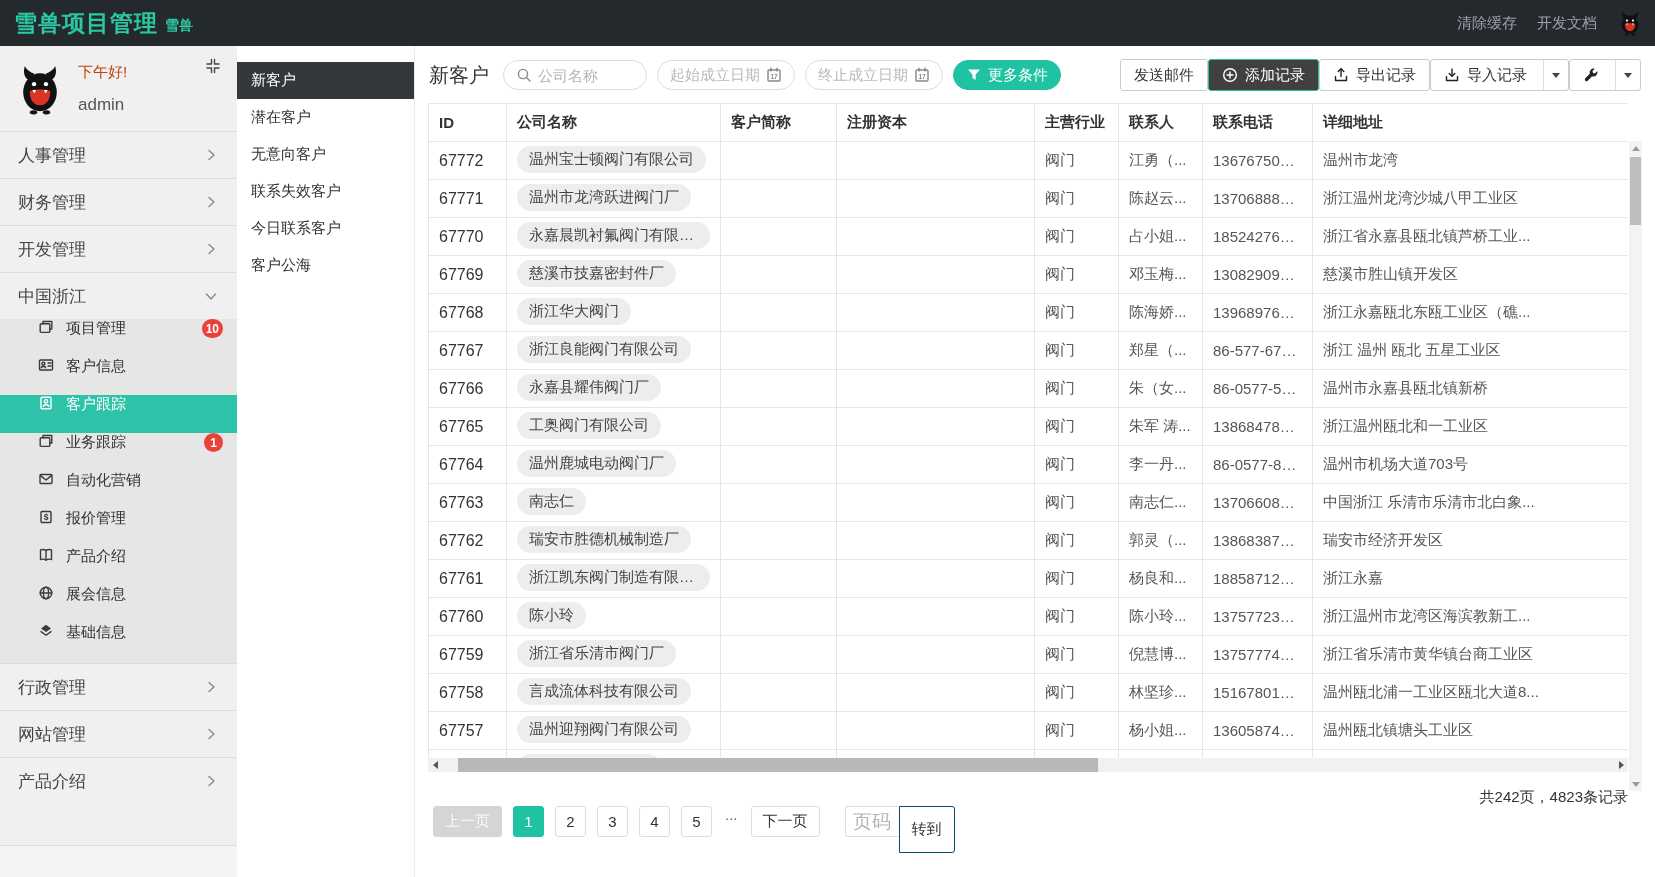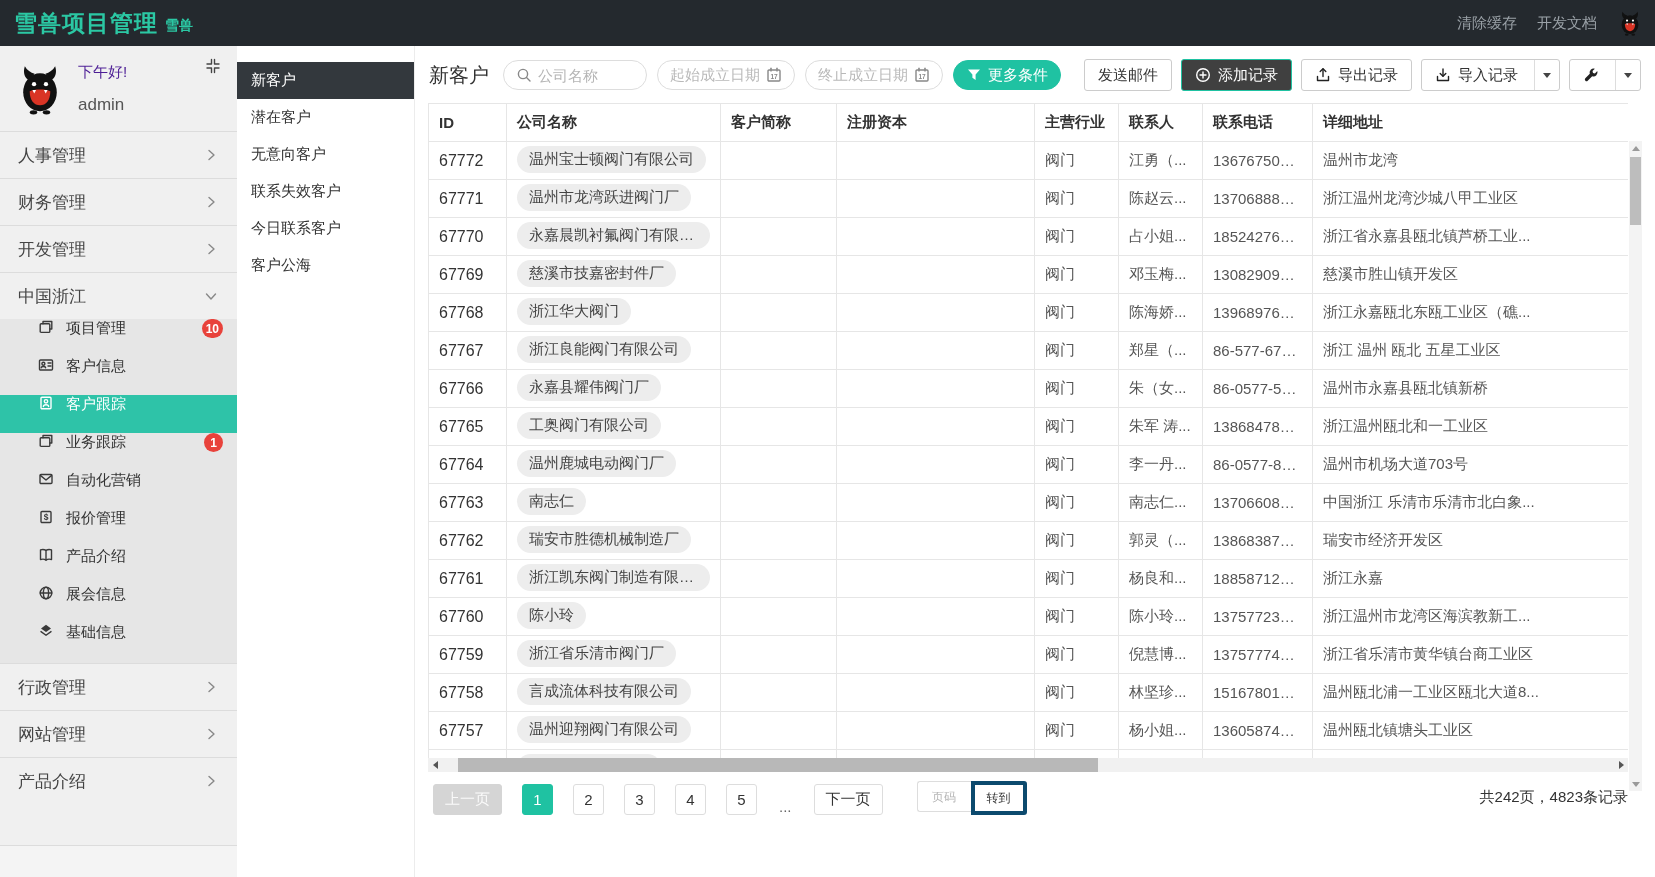--- a/index.html
+++ b/index.html
@@ -14,21 +14,21 @@
 .hlink{color:#9aa1a7;font-size:15px;cursor:pointer}
 .top-avatar{width:26px;height:26px;display:inline-flex}
 
 
 .layout{display:flex;height:831px}
 
 
 .sidebar{width:237px;background:#f0f0f0;flex-shrink:0;display:flex;flex-direction:column;overflow:hidden}
 .userbox{position:relative;padding:16px 14px;display:flex;align-items:center;gap:12px;min-height:85px}
 .avatar{width:52px;height:52px;display:inline-flex}
-.greeting{font-size:15px;color:#4c1d95;margin-bottom:13px}
+.greeting{font-size:15px;color:#c2410c;margin-bottom:13px}
 .username{font-size:17px;color:#555}
 .collapse-btn{position:absolute;top:12px;right:16px;color:#444;cursor:pointer;display:inline-flex}
 .side-group{border-top:1px solid #dcdcdc;height:47px;display:flex;align-items:center;padding:0 18px;font-size:17px;color:#444;cursor:pointer;flex-shrink:0}
 .side-group .chev{margin-left:auto;color:#888;display:inline-flex}
 .submenu{background:#e6e6e6;flex-shrink:0;padding-bottom:2px}
 .subitem{height:38px;display:flex;align-items:flex-start;padding:0 14px 0 38px;font-size:15px;color:#333;cursor:pointer}
 .subitem .sicon{width:18px;height:18px;margin-right:10px;color:#3a3a3a;display:inline-flex;flex-shrink:0}
 .subitem.active{background:#2ec3a8;color:#fff}
 .subitem.active .sicon{color:#fff}
 .badge{margin-left:auto;background:#e8423b;color:#fff;font-size:12px;font-weight:bold;min-width:19px;height:19px;border-radius:10px;display:flex;align-items:center;justify-content:center;padding:0 4px}
@@ -42,21 +42,21 @@
 
 .main{flex:1;position:relative;background:#fff}
 .toolbar{display:flex;align-items:center;padding:13px 14px 0 14px;gap:10px}
 .page-title{font-size:20px;color:#333;margin-right:4px;flex-shrink:0}
 .pill{height:30px;border:1px solid #ddd;border-radius:16px;display:flex;align-items:center;padding:0 12px;color:#b9b9b9;font-size:15px;gap:6px;background:#fff;flex-shrink:0;cursor:pointer}
 .pill .picon{color:#888;display:inline-flex}
 .pill input{border:none;outline:none;width:96px;font-size:15px;color:#333;background:transparent}
 .pill input::placeholder{color:#b5b5b5}
 .pill-primary{background:#1fc2a2;border-color:#1fc2a2;color:#fff}
 .pill-primary .picon{color:#fff}
-.toolbar-actions{margin-left:auto;display:flex;align-items:center;gap:9px}
+.toolbar-actions{margin-left:auto;display:flex;align-items:center;}
 .btn{height:32px;border:1px solid #ccc;border-radius:3px;background:#fff;display:flex;align-items:center;padding:0 13px;font-size:15px;color:#333;gap:7px;cursor:pointer;flex-shrink:0}
 .btn .bicon{display:inline-flex;color:#222}
 .btn-primary{background:#404040;border-color:#1fc2a2;color:#fff}
 .btn-primary .bicon{color:#fff}
 .btn-split{padding-right:0}
 .caret-part{align-self:stretch;display:flex;align-items:center;justify-content:center;border-left:1px solid #ddd;margin-left:9px;padding:0 8px}
 .caret{width:0;height:0;border-left:4px solid transparent;border-right:4px solid transparent;border-top:5px solid #444}
 
 
 .table-wrap{position:absolute;left:13px;right:27px;top:57px;height:660px;overflow:hidden}
@@ -73,30 +73,30 @@
 .tri-down{width:0;height:0;border-left:4px solid transparent;border-right:4px solid transparent;border-top:5px solid #9a9a9a}
 .vthumb{position:absolute;top:16px;left:1px;width:11px;height:68px;background:#bdbdbd;cursor:pointer}
 .vscroll .arrow.bottom{position:absolute;bottom:0;left:0;right:0}
 .hscroll{position:absolute;left:13px;right:27px;top:712px;height:14px;background:#f1f1f1}
 .hscroll .arrow{position:absolute;top:0;width:14px;height:14px;display:flex;align-items:center;justify-content:center;cursor:pointer}
 .tri-left{width:0;height:0;border-top:4px solid transparent;border-bottom:4px solid transparent;border-right:5px solid #555}
 .tri-right{width:0;height:0;border-top:4px solid transparent;border-bottom:4px solid transparent;border-left:5px solid #555}
 .hthumb{position:absolute;left:30px;top:0;height:14px;width:640px;background:#b8b8b8;cursor:pointer}
 
 
-.pagination{position:absolute;left:18px;top:735px;display:flex;align-items:flex-end;gap:20px}
+.pagination{position:absolute;left:18px;top:760px;display:flex;align-items:flex-start;gap:11px}
 .pg-btn{height:31px;min-width:31px;border:1px solid #ddd;border-radius:3px;background:#fff;color:#333;font-size:15px;display:flex;align-items:center;justify-content:center;padding:0 11px;cursor:pointer}
 .pg-num{padding:0}
 .pg-prev{background:#d5d5d5;border-color:#d5d5d5;color:#fafafa;cursor:default}
 .pg-current{background:#1fc2a2;border-color:#1fc2a2;color:#fff}
 .pg-ellipsis{color:#666;font-size:15px;padding:0 2px}
 .pg-group{display:flex;margin-left:14px}
-.pg-input{width:54px;height:31px;border:1px solid #ddd;border-right:none;border-radius:3px 0 0 3px;text-align:center;font-size:12px;outline:none;color:#333}
+.pg-input{width:54px;height:31px;border:1px solid #ddd;border-right:none;border-radius:3px 0 0 3px;text-align:center;font-size:19px;outline:none;color:#333}
 .pg-input::placeholder{color:#b5b5b5}
-.pg-go{height:34px;border:4px solid #0c4a6e;border-radius:0 3px 3px 0;background:#fff;font-size:12px;color:#333;padding:0 12px;cursor:pointer}
+.pg-go{height:47px;border:1px solid #0c4a6e;border-radius:0 3px 3px 0;background:#fff;font-size:15px;color:#333;padding:0 12px;cursor:pointer}
 .records-summary{position:absolute;right:27px;top:742px;font-size:15px;color:#333}
 </style>
 </head>
 <body>
 
 <div class="topbar">
   <span class="brand">雪兽项目管理</span>
   <span class="brand-sub">雪兽</span>
   <div class="topbar-right">
       <span class="hlink">清除缓存</span>

